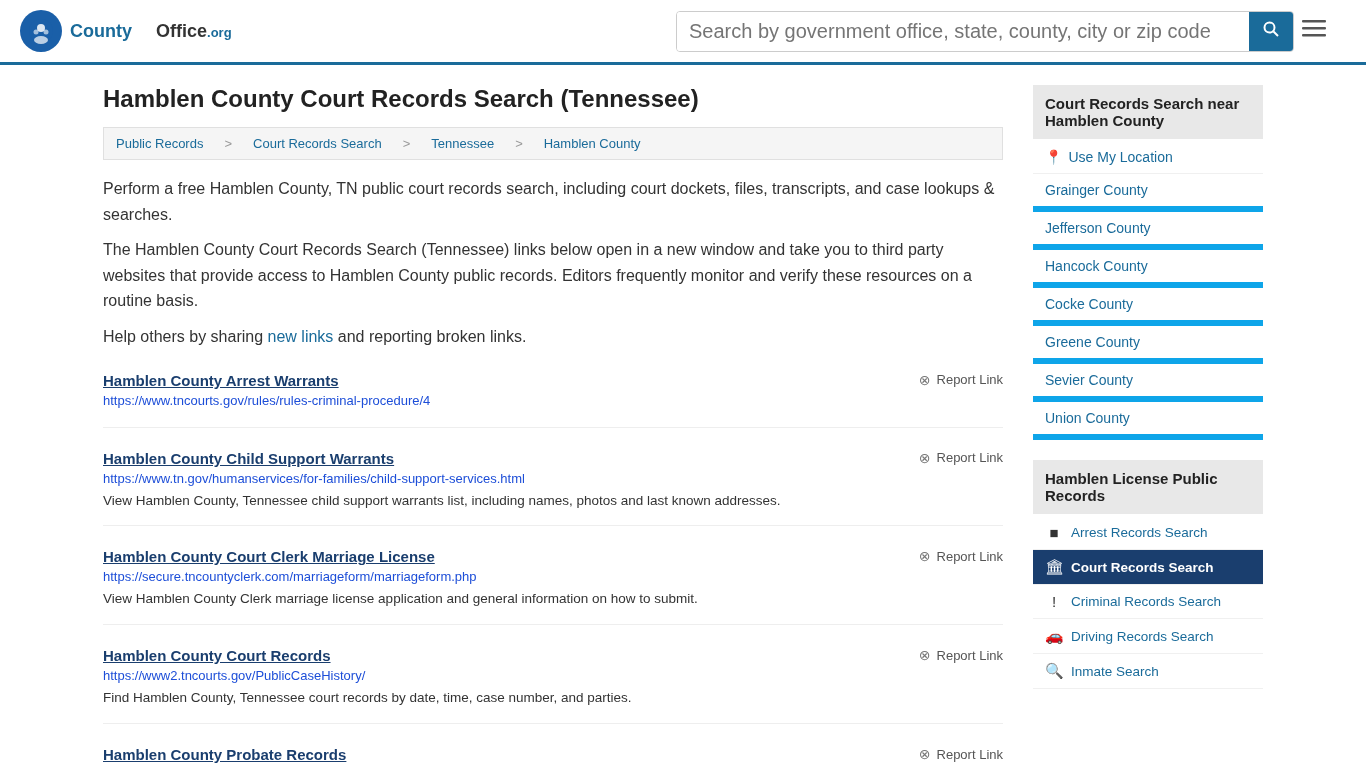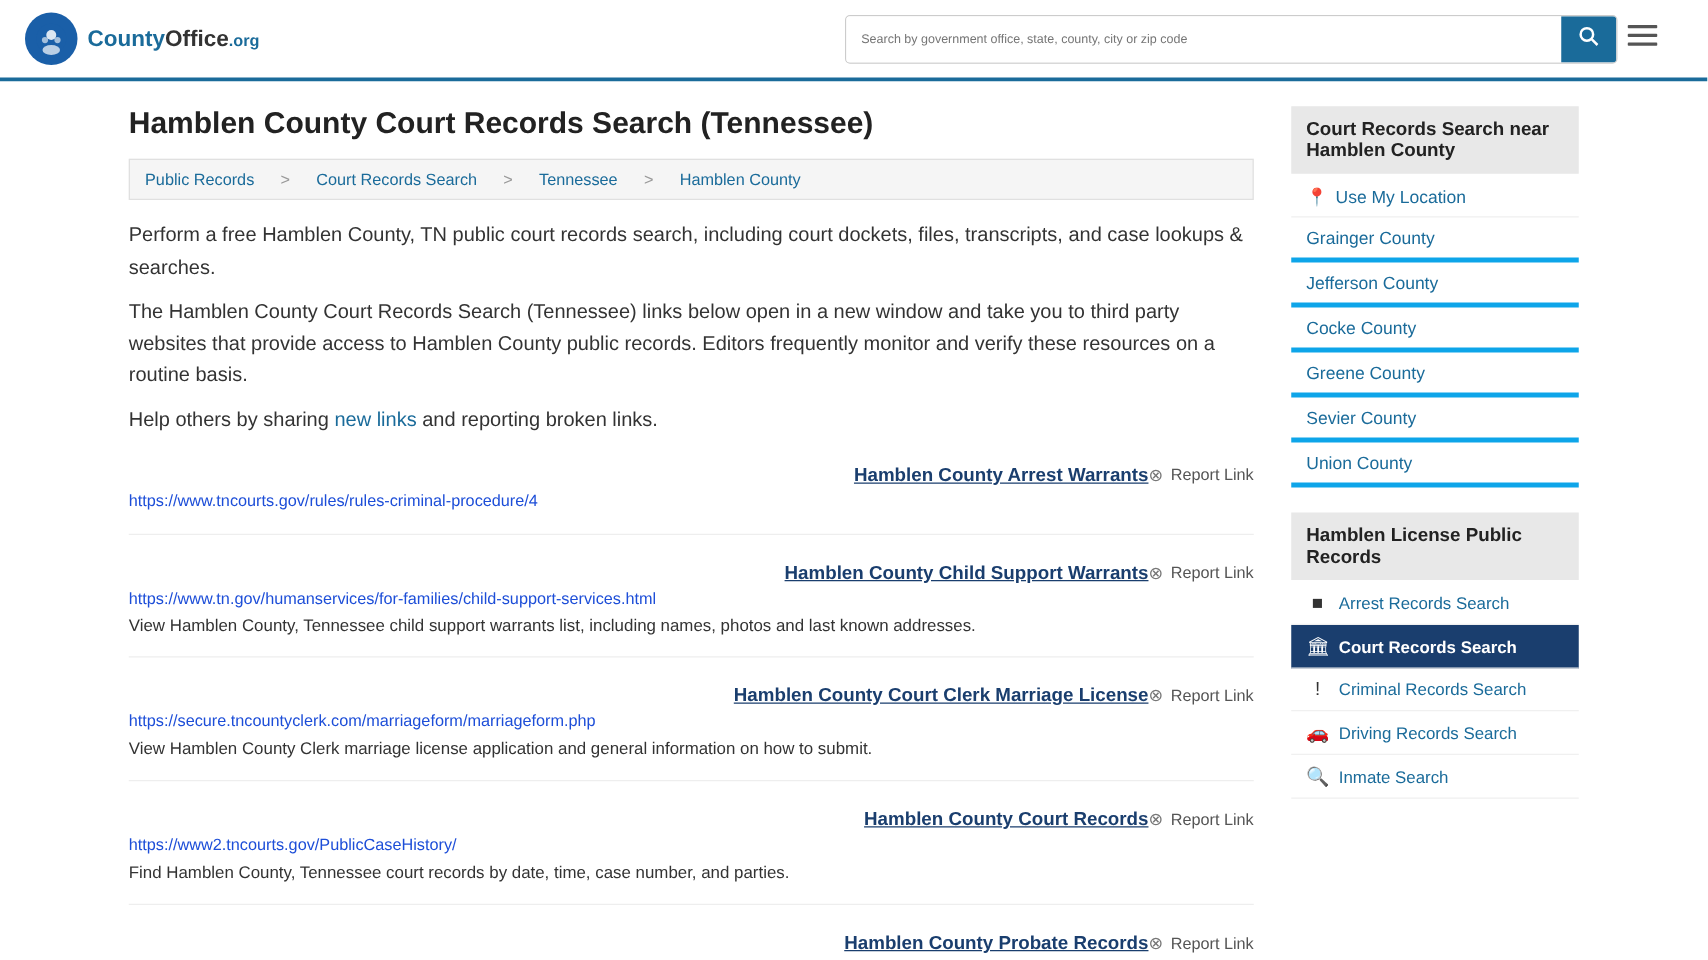--- a/index.html
+++ b/index.html
@@ -49,21 +49,21 @@
       flex: 1;
       border: 1px solid #ccc;
       border-radius: 4px;
       overflow: hidden;
     }
     #search-input {
       flex: 1;
       padding: 8px 12px;
       border: none;
       outline: none;
-      font-size: 10px;
+      font-size: 20px;
       color: #999;
     }
     #search-button {
       background: #1a6b9a;
       border: none;
       padding: 8px 14px;
       cursor: pointer;
       color: #fff;
       font-size: 16px;
     }
@@ -111,21 +111,21 @@
     .intro-text a { color: #1a6b9a; }
 
     
     .link-item {
       margin-top: 22px;
       border-bottom: 1px solid #eee;
       padding-bottom: 14px;
     }
     .link-item-header {
       display: flex;
-      justify-content: flex-end;
+      justify-content: space-between;
       align-items: flex-start;
       margin-bottom: 4px;
     }
     .link-item-title {
       font-size: 15px;
       font-weight: bold;
       color: #1a3e6e;
       text-decoration: underline;
       cursor: pointer;
     }
@@ -162,21 +162,21 @@
       font-weight: bold;
       color: #222;
       margin-bottom: 2px;
     }
     .sidebar-link {
       display: block;
       padding: 8px 12px;
       color: #1a6b9a;
       text-decoration: none;
       font-size: 14px;
-      border-bottom: 4px solid #0ea5e9;
+      border-bottom: 6px solid #0ea5e9;
       cursor: pointer;
     }
     .sidebar-use-location {
       display: flex;
       align-items: center;
       gap: 6px;
       padding: 8px 12px;
       color: #1a6b9a;
       font-size: 14px;
       cursor: pointer;
@@ -212,21 +212,21 @@
     <div id="logo-circle">
       <svg width="26" height="26" viewBox="0 0 26 26">
         <circle cx="13" cy="13" r="12" fill="#1a5fa8"></circle>
         <circle cx="13" cy="10" r="4" fill="#fff" opacity="0.85"></circle>
         <ellipse cx="13" cy="22" rx="7" ry="4" fill="#fff" opacity="0.7"></ellipse>
         <circle cx="8" cy="14" r="2.5" fill="#fff" opacity="0.6"></circle>
         <circle cx="18" cy="14" r="2.5" fill="#fff" opacity="0.6"></circle>
       </svg>
     </div>
     <div id="logo-text">
-      <span>County</span><span style="color:#333; font-weight:bold;">Office</span><span style="color:#1a6b9a; font-size:13px;">.org</span>
+      <span>County</span><span style="color:#333; font-weight:bold;margin-left:24px;">Office</span><span style="color:#1a6b9a; font-size:13px;">.org</span>
     </div>
   </div>
   <div id="search-bar-area">
     <div id="search-input-wrapper">
       <input type="text" id="search-input" placeholder="Search by government office, state, county, city or zip code" style="">
       <button id="search-button">
         <svg width="16" height="16" viewBox="0 0 16 16" fill="white">
           <circle cx="6.5" cy="6.5" r="5" stroke="white" stroke-width="2" fill="none"></circle>
           <line x1="10.5" y1="10.5" x2="15" y2="15" stroke="white" stroke-width="2"></line>
         </svg>
@@ -325,20 +325,21 @@
       <div class="sidebar-section-title">
         <span>Court Records Search near Hamblen County</span>
       </div>
       <div class="sidebar-use-location">
         <span>📍</span>
         <span>Use My Location</span>
       </div>
       <div id="nearby-counties-list">
       <a class="sidebar-link">Grainger County</a>
           <a class="sidebar-link">Jefferson County</a>
+          <a class="sidebar-link">Hancock County</a>
           <a class="sidebar-link">Cocke County</a>
           <a class="sidebar-link">Greene County</a>
           <a class="sidebar-link">Sevier County</a>
           <a class="sidebar-link">Union County</a>
         </div>
     </div>
 
     <div class="sidebar-section">
       <div class="sidebar-section-title">
         <span>Hamblen License Public Records</span>

